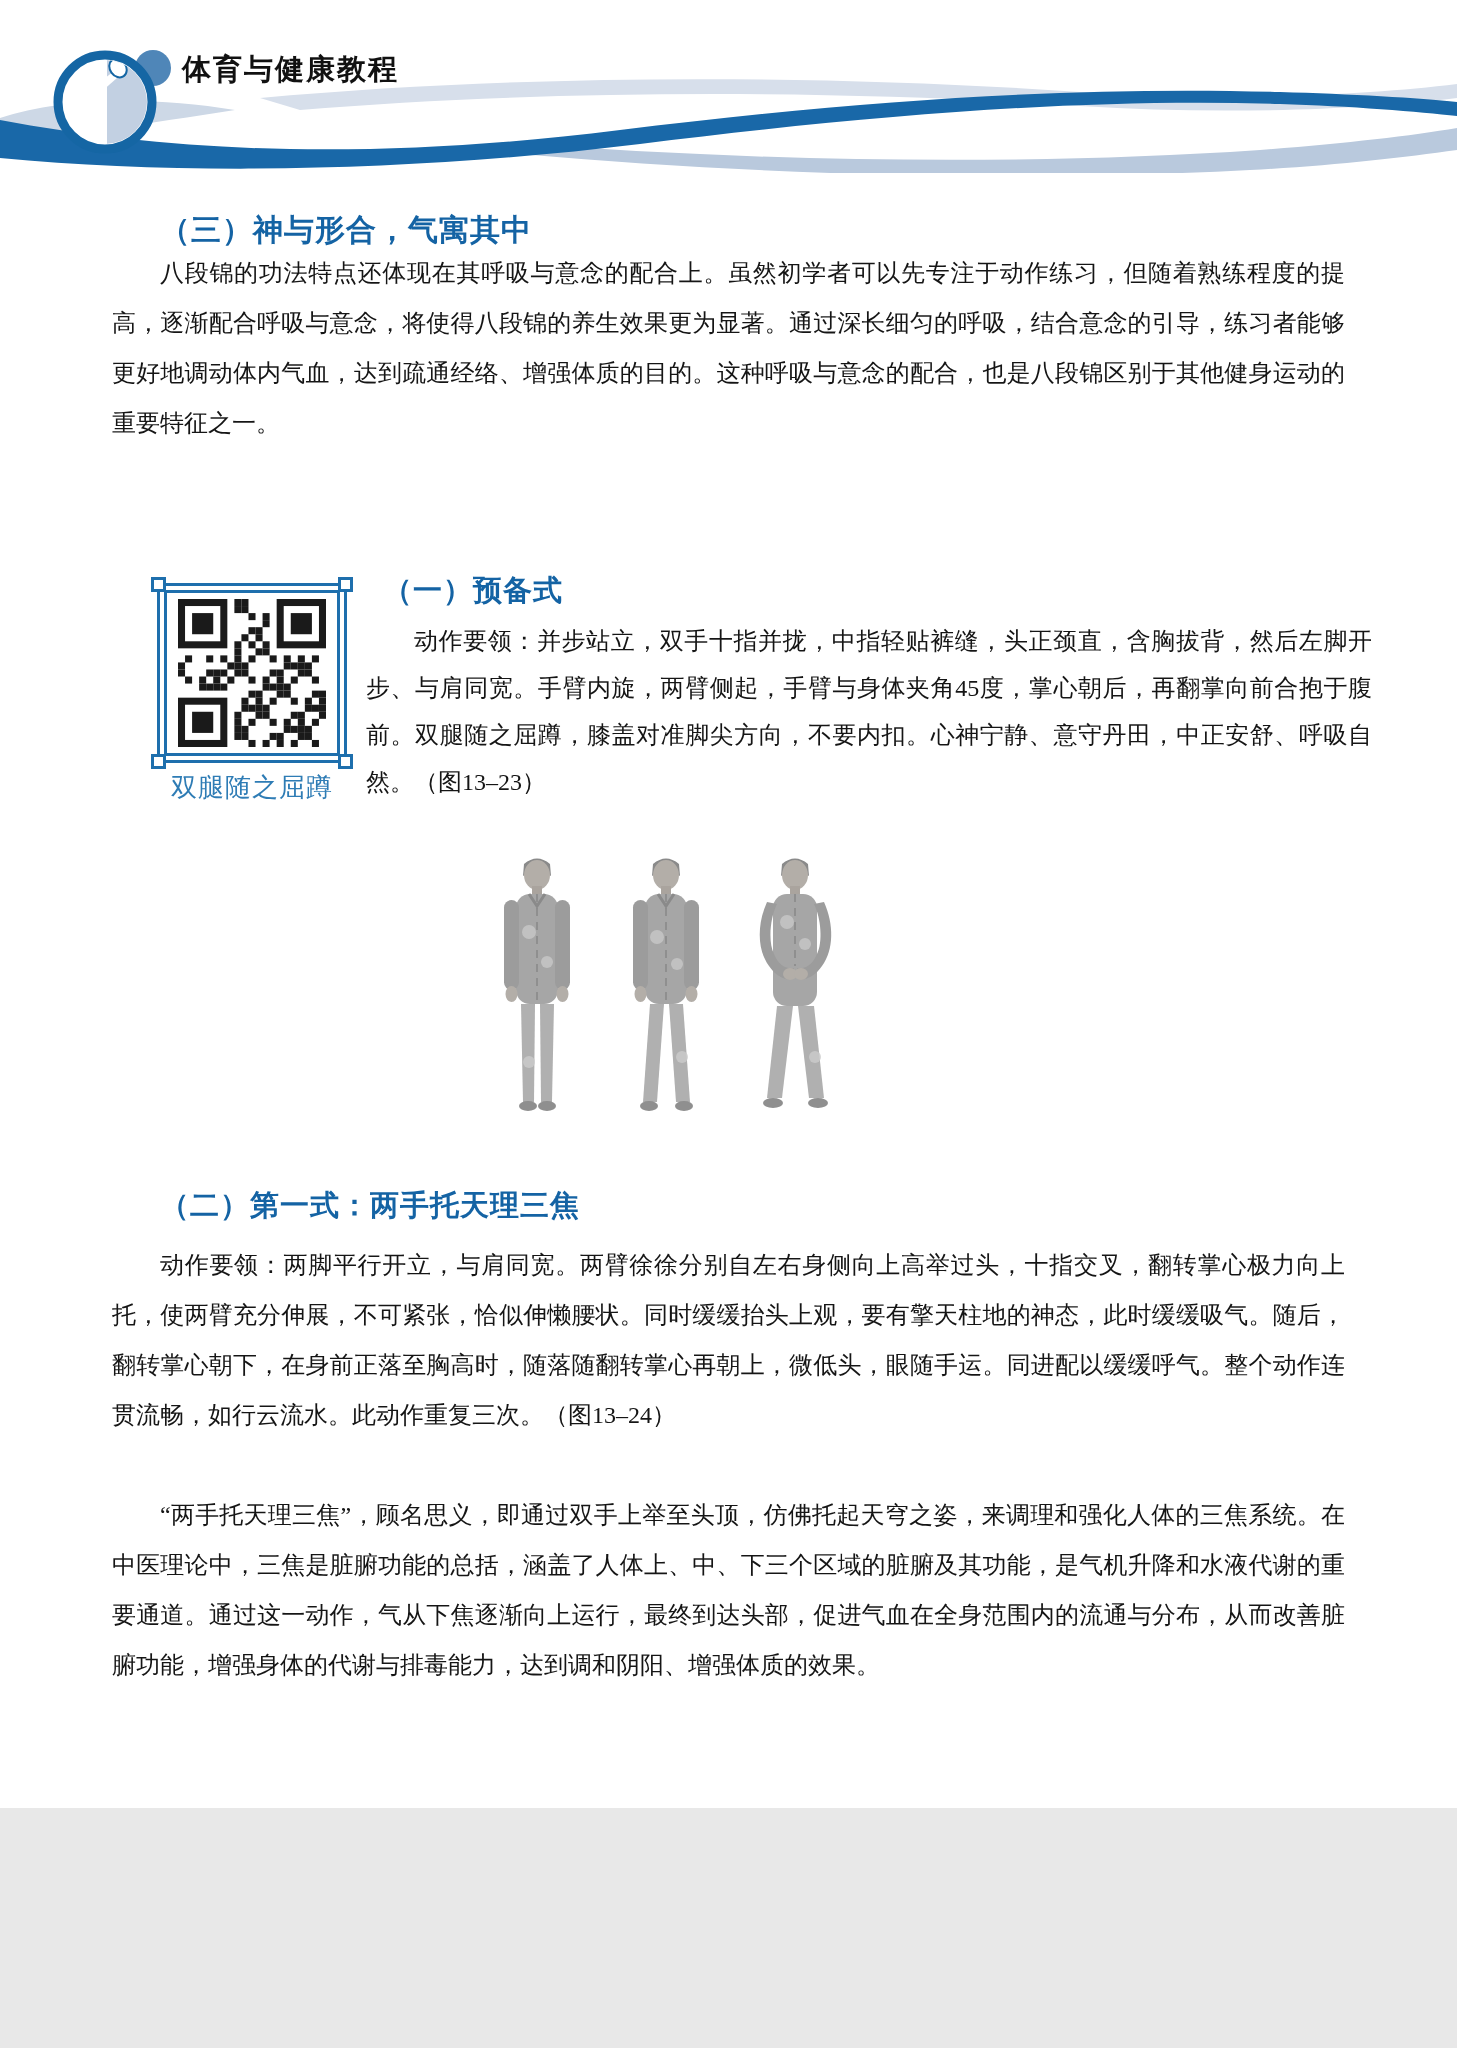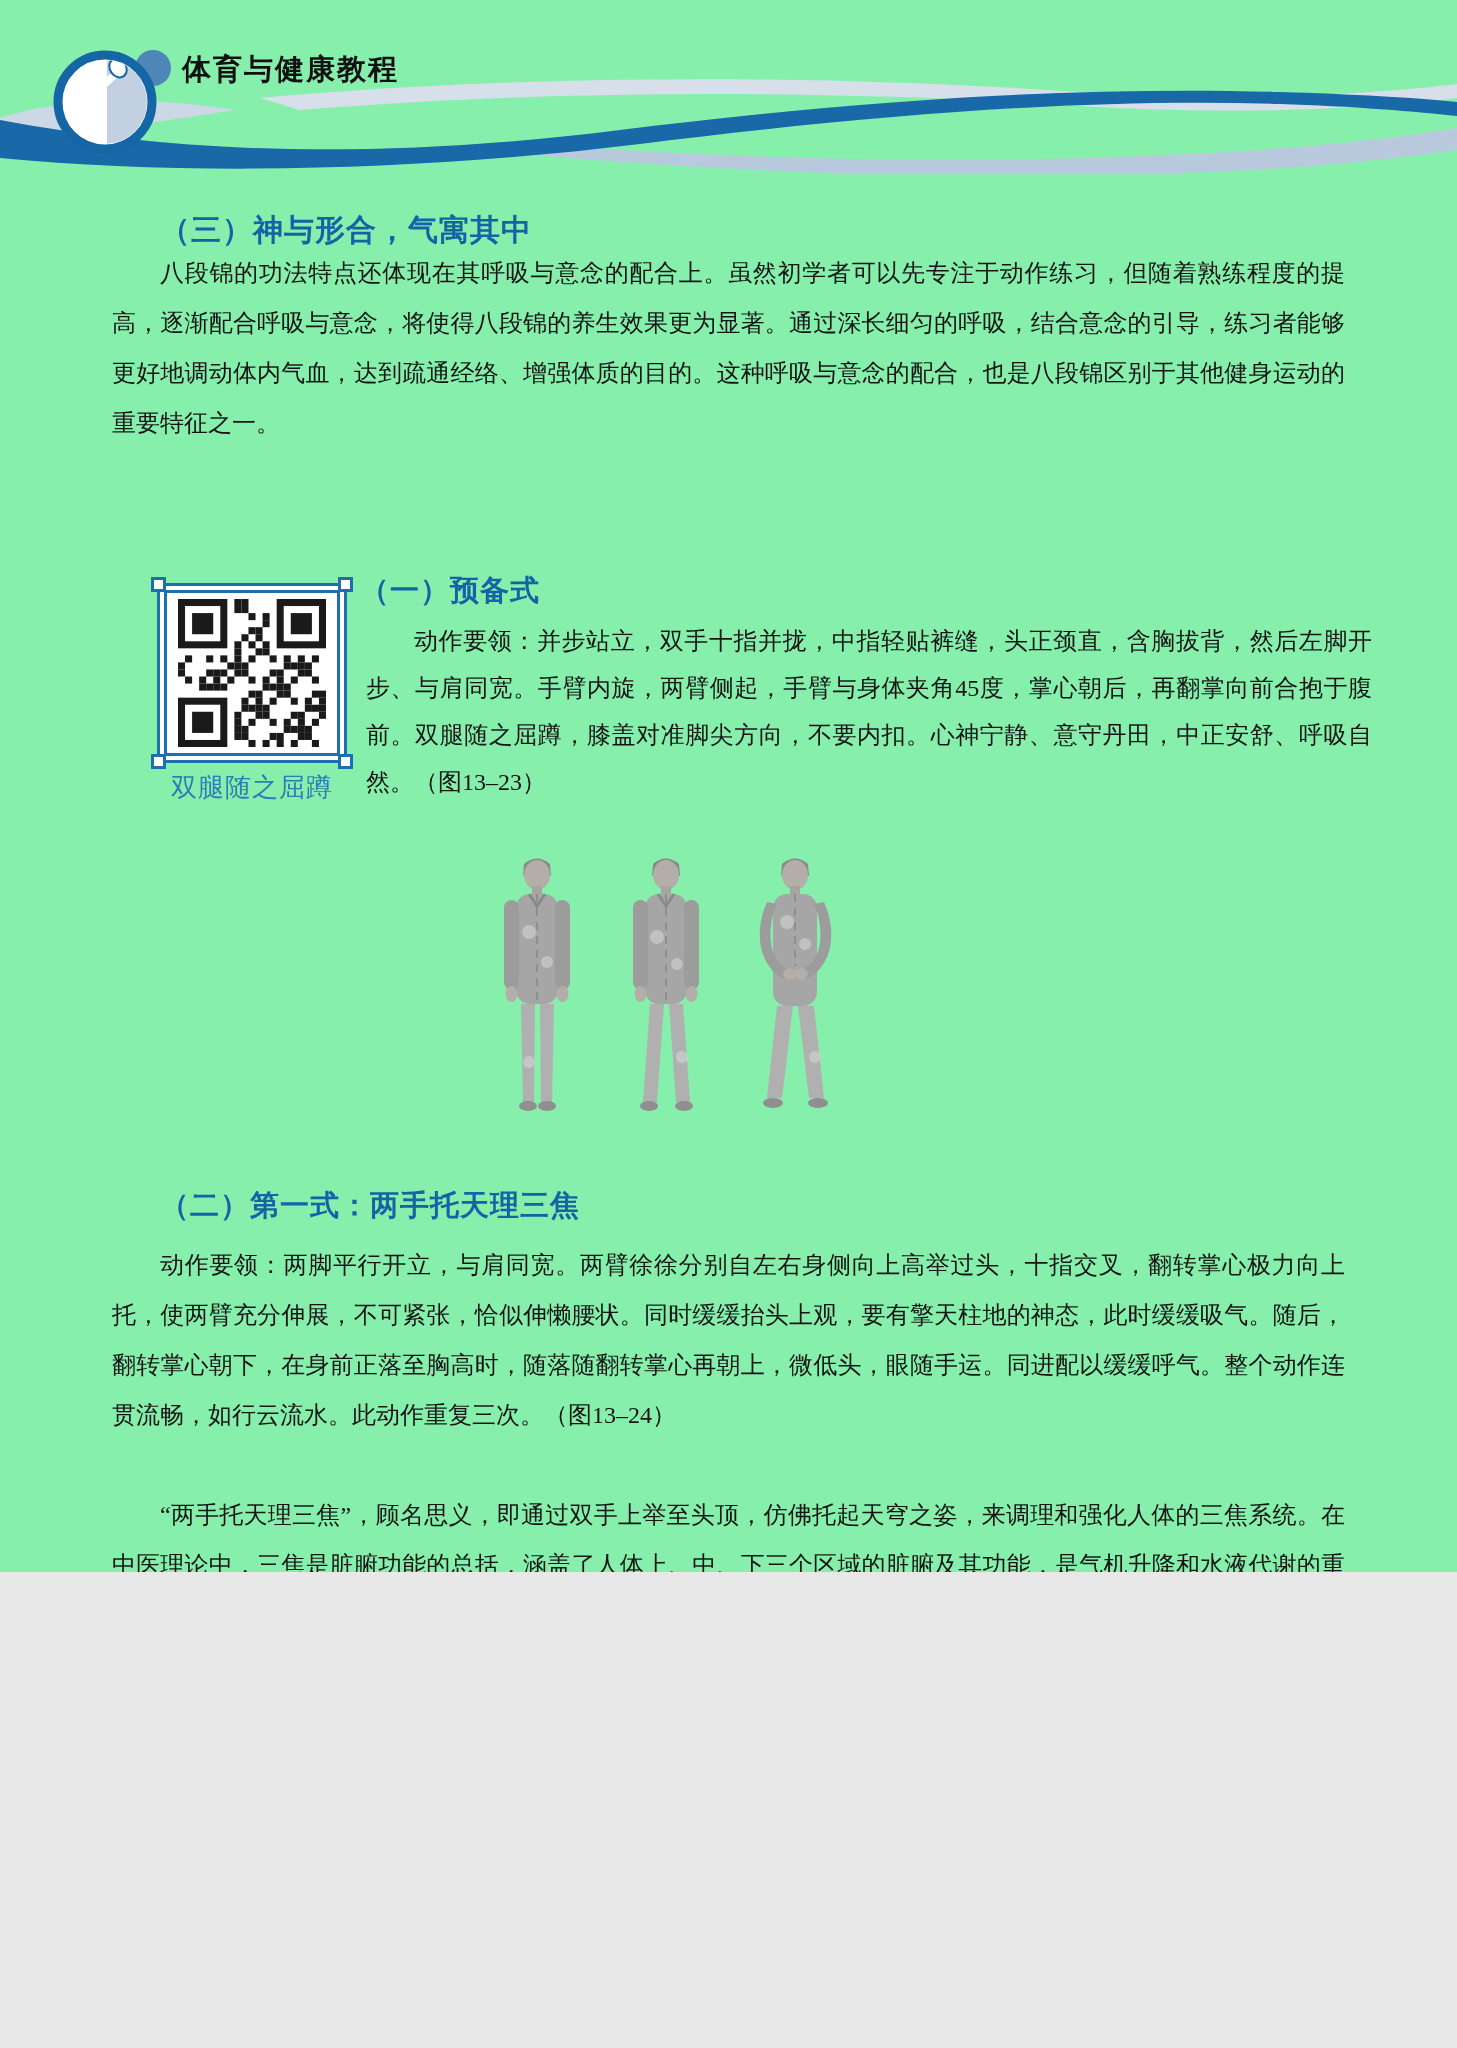--- a/index.html
+++ b/index.html
@@ -1,36 +1,36 @@
 <!DOCTYPE html>
 <html><head>
 <meta charset="utf-8">
 <style>
   html,body{margin:0;padding:0;background:#e8e8e8;}
   .page{
-    position:relative; width:1457px; height:1572px; background:#86efac;
+    position:relative; width:1457px; height:1808px; background:#ffffff;
     overflow:hidden; font-family:"Liberation Serif","DejaVu Serif",serif;
     color:#161616; margin:0 auto;
   }
   
   .wave-svg{position:absolute; left:0; top:58px; width:1457px; height:115px;}
   .logo-svg{position:absolute; left:35px; top:38px; width:150px; height:122px; z-index:3;}
   .brand-title{
     position:absolute; left:182px; top:50px; font-size:29px; font-weight:bold;
     color:#111; font-family:"Liberation Sans","DejaVu Sans",sans-serif; z-index:3;
     letter-spacing:2px;
   }
   
   .h-blue{
     position:absolute; font-family:"Liberation Sans","DejaVu Sans",sans-serif;
     font-weight:bold; color:#1463a4; margin:0; letter-spacing:1px;
   }
   .h-shen{left:160px; top:210px; font-size:30px;}
   .h-main{left:215px; top:480px; font-size:34px; color:#1b6cab;}
-  .h-yubei{left:360px; top:571px; font-size:29px;}
+  .h-yubei{left:383px; top:571px; font-size:29px;}
   .h-diyi{left:160px; top:1186px; font-size:29px;}
   
   .para{
     position:absolute; font-size:24px; line-height:50px; text-align:justify;
     text-indent:2em; margin:0; color:#151515;
   }
   .p-shen{left:112px; top:248px; width:1233px;}
   .p-yubei{left:340px; top:618px; width:1006px; line-height:47px;padding-left:26px;}
   .p-diyi1{left:112px; top:1240px; width:1233px;}
   .p-diyi2{left:112px; top:1490px; width:1233px;}

